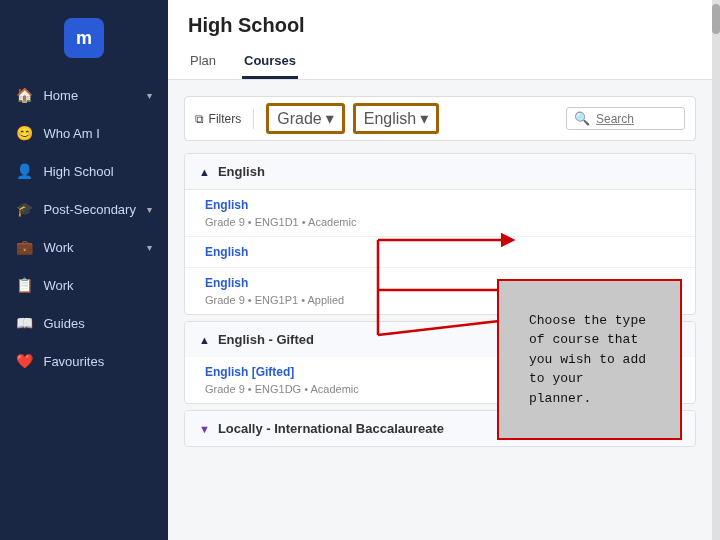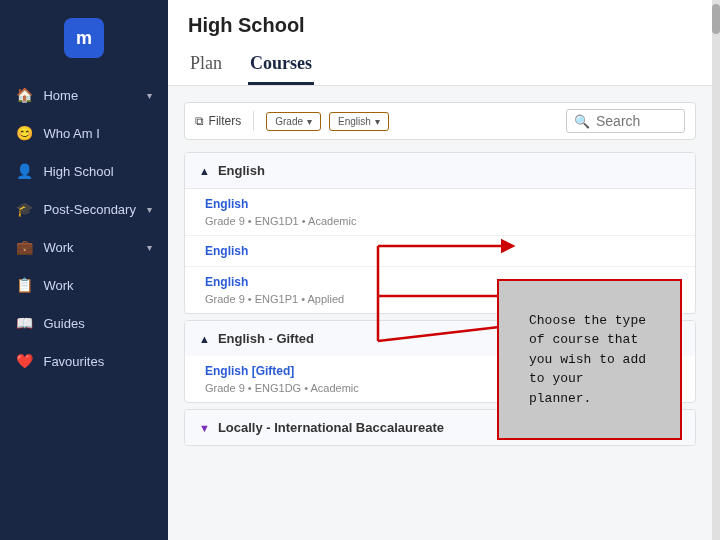--- a/index.html
+++ b/index.html
@@ -61,25 +61,24 @@
       font-weight: bold;
       color: #222;
       margin-bottom: 8px;
     }
     .tabs {
       display: flex;
       gap: 24px;
     }
     .tab {
       padding: 8px 2px;
-      font-size: 18px;
+      font-size: 13px;
       color: #555;
       cursor: pointer;
       border-bottom: 2px solid transparent;
-      font-family: Liberation Serif, serif;
     }
     .tab.active {
       color: #1a2744;
       border-bottom: 3px solid #1a2744;
       font-weight: bold;
       text-align: center;
     }
 
     
     .content {
@@ -102,31 +101,31 @@
     }
     .filter-btn {
       display: flex; align-items: center; gap: 5px;
       font-size: 12px; color: #444;
       cursor: pointer;
       border: none; background: none;
     }
     .filter-sep { width: 1px; height: 20px; background: #ddd; margin: 0 4px; }
     .filter-select {
       display: flex; align-items: center; gap: 4px;
-      font-size: 10px; color: #555;
-      border: 1px solid #a16207; border-radius: 3px;
+      font-size: 16px; color: #555;
+      border: 3px solid #a16207; border-radius: 3px;
       padding: 3px 8px; cursor: pointer; background: #fff;
     }
     .filter-search {
       display: flex; align-items: center; gap: 5px;
       border: 1px solid #ccc; border-radius: 3px;
       padding: 3px 8px; background: #fff; margin-left: auto;
     }
     .filter-search input {
-      border: none; outline: none; font-size: 14px; color: #888; width: 80px;
+      border: none; outline: none; font-size: 12px; color: #888; width: 80px; text-decoration: underline;
     }
 
     
     .course-section {
       background: #fff;
       border: 1px solid #e0e0e0;
       border-radius: 4px;
       margin-bottom: 6px;
       overflow: hidden;
     }

